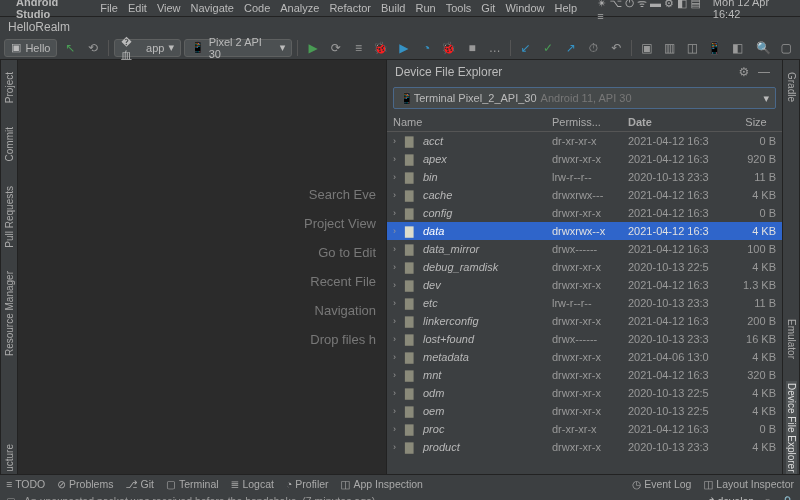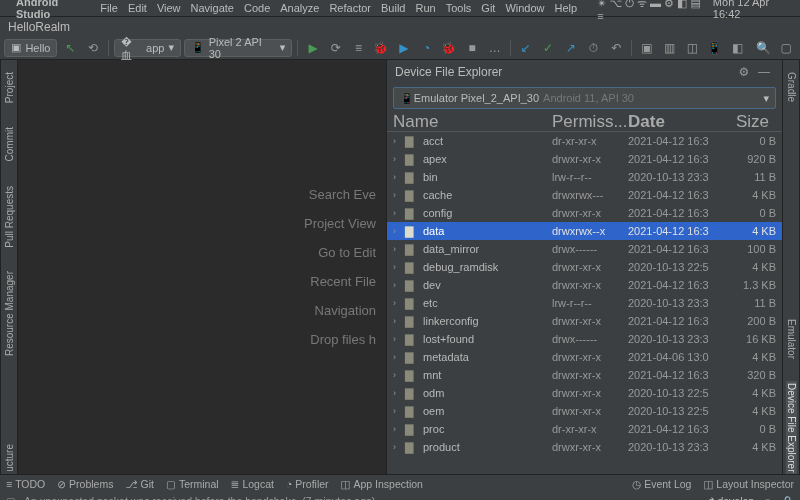--- a/index.html
+++ b/index.html
@@ -20,29 +20,29 @@
 .vtab { writing-mode:vertical-rl; transform:rotate(180deg); font-size:10px; color:#aaa; cursor:pointer; padding:2px 0; }
 .vtab2 { writing-mode:vertical-rl; font-size:10px; color:#aaa; cursor:pointer; padding:2px 0; white-space:nowrap; }
 .vtab2.sel { background:#4e5254; color:#ddd; }
 .editor { flex:1; background:#2b2b2b; display:flex; flex-direction:column; justify-content:center; align-items:flex-end; padding-right:10px; gap:14px; color:#787878; font-size:13px; }
 .editor div { white-space:nowrap; overflow:hidden; }
 .panel { width:396px; background:#3c3f41; display:flex; flex-direction:column; border-left:1px solid #222; }
 .panel-hdr { height:24px; display:flex; align-items:center; padding:0 8px; color:#bbb; font-size:12px; }
 .panel-hdr .grow{flex:1;}
 .dev-sel { margin:3px 6px; height:22px; border:1px solid #4a688a; background:#45494a; display:flex; align-items:center; padding:0 6px; color:#bbb; font-size:11px; border-radius:2px; }
 .dev-sel .sub{ color:#777; margin-left:4px;text-align:right;}
-.cols { height:20px; display:flex; padding:0 6px; border-bottom:1px solid #555; align-items:center; color:#aaa; font-size:17px; }
-.c-name{flex:1;} .c-perm{width:76px;margin-left:10px;} .c-date{width:108px;font-weight:bold;} .c-size{width:40px;text-align:left;}
+.cols { height:20px; display:flex; padding:0 6px; border-bottom:1px solid #555; align-items:center; color:#aaa; font-size:11px; }
+.c-name{flex:1;} .c-perm{width:76px;margin-left:10px;} .c-date{width:108px;font-weight:bold;} .c-size{width:40px;text-align:center;}
 .tree { flex:1; overflow:hidden; }
 .row { height:18px; display:flex; align-items:center; padding:0 6px; font-size:11px; color:#b8b8b8; }
 .row.sel { background:#2f65ca; color:#fff; }
 .row .exp { width:12px; color:#999; font-size:9px; }
 .row .fico { width:14px; color:#8a8a7a; font-size:11px; margin-right:4px;}
 .row.sel .fico{color:#dcdccc;}
-.row .nm{flex:1;} .row .pr{width:76px;color:#999;} .row .dt{width:108px;color:#999;} .row .sz{width:40px;text-align:right;color:#999;}
+.row .nm{flex:1;font-style:italic;} .row .pr{width:76px;color:#999;} .row .dt{width:108px;color:#999;} .row .sz{width:40px;text-align:right;color:#999;}
 .row.sel .pr,.row.sel .dt,.row.sel .sz{color:#e0e0e0;}
 .btmbar { height:18px; background:#3c3f41; display:flex; align-items:center; padding:0 6px; gap:12px; border-top:1px solid #222; font-size:10.5px; color:#aaa; }
 .btmbar .grow{flex:1;}
 .btab{display:flex;align-items:center;gap:3px;cursor:pointer;}
 .status { height:18px; background:#3c3f41; display:flex; align-items:center; padding:0 6px; gap:8px; font-size:10.5px; color:#999; }
 .status .grow{flex:1;}
 .branch{display:flex;align-items:center;gap:3px;color:#bbb;}
 .lock{color:#888;}
 </style>
 </head>
@@ -127,21 +127,21 @@
   </div>
 
   <div class="panel">
     <div class="panel-hdr">
       <span>Device File Explorer</span>
       <span class="grow"></span>
       <span class="tbtn">⚙</span>
       <span class="tbtn">—</span>
     </div>
     <div class="dev-sel">
-      📱 <span>Emulator Pixel_2_API_30</span><span class="sub">Android 11, API 30</span>
+      📱 <span>Terminal Pixel_2_API_30</span><span class="sub">Android 11, API 30</span>
       <span style="flex:1"></span><span>▾</span>
     </div>
     <div class="cols">
       <span class="c-name">Name</span>
       <span class="c-perm">Permiss...</span>
       <span class="c-date">Date</span>
       <span class="c-size">Size</span>
     </div>
     <div class="tree" id="tree">
         <div class="row">

